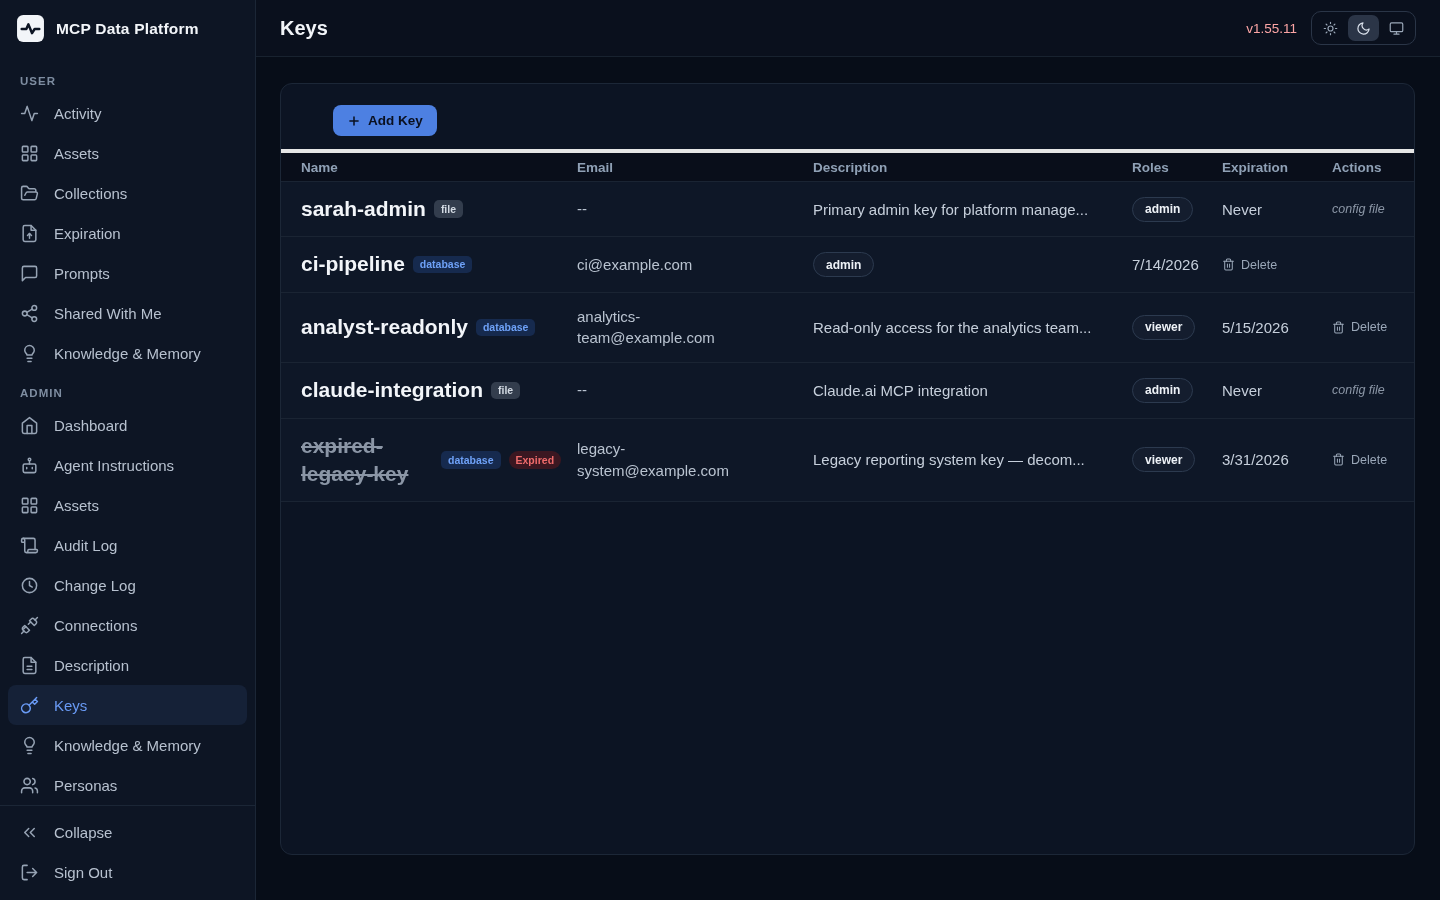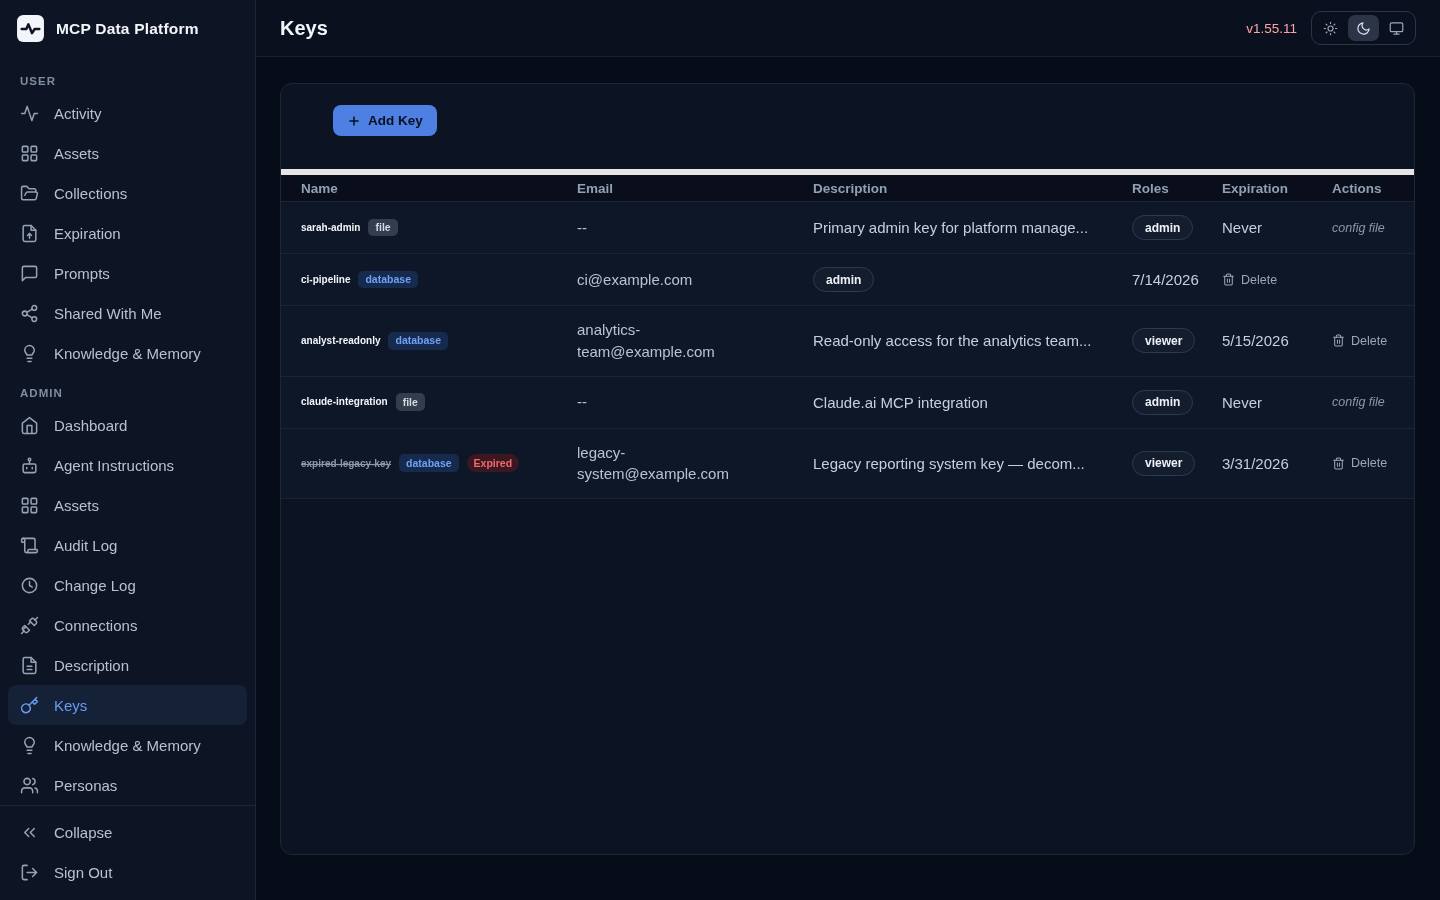--- a/index.html
+++ b/index.html
@@ -47,28 +47,28 @@
   .card-title { font-size:17px; font-weight:700; color:#f2f5f9; }
   .card-subtitle { font-size:14px; color:#8fa0b5; margin-top:4px; }
   .add-key-btn { display:flex; align-items:center; gap:7px; background:#4d80e2; color:#0a1020;
     border:none; border-radius:8px; padding:8px 14px; font-size:13.5px; font-weight:700;
     font-family:inherit; cursor:pointer; margin-top:4px;margin-left:32px; }
   .add-key-btn .icon { width:14px; height:14px; color:#0a1020; }
 
   
   .tgrid { display:grid; grid-template-columns:276px 236px 319px 90px 110px 1fr;
     align-items:center; padding:0 20px; }
-  .thead { background:#090e1a; border-top:6px solid #e5e5e5; border-bottom:1px solid #1a2433;
-    height:33px;margin-top:20px; }
+  .thead { background:#090e1a; border-top:4px solid #e5e5e5; border-bottom:1px solid #1a2433;
+    height:33px; }
   .th { font-size:13.5px; font-weight:700; color:#8fa0b5; }
   .trow { background:#0e1727; border-bottom:1px solid #1a2433; padding-top:13px; padding-bottom:13px; }
   .trow:last-child { border-bottom:1px solid #1a2433; }
 
   .name-cell { display:flex; align-items:center; flex-wrap:wrap; gap:8px; padding-right:14px; }
-  .key-name { font-size:10px; font-weight:700; color:#f2f5f9; line-height:1.35; }
+  .key-name { font-size:21px; font-weight:700; color:#f2f5f9; line-height:1.35; }
   .key-name.expired { color:#8b96a6; text-decoration:line-through; max-width:132px; }
   .badge { font-size:10.5px; font-weight:600; padding:2.5px 7px; border-radius:5px; line-height:1.2; }
   .badge.file { background:#333d4d; color:#d3dae3; }
   .badge.database { background:#162a4e; color:#6ea1f7; }
   .badge.expired { background:#3b1721; color:#ef6b6b; border-radius:9px; }
   .email { font-size:15px; color:#b9c3d0; max-width:160px; overflow-wrap:break-word;
     line-height:1.45; display:inline-block; }
   .desc { font-size:15px; color:#c6cfdb; white-space:nowrap; overflow:hidden; padding-right:16px; }
   .role-pill { display:inline-block; font-size:12px; font-weight:700; color:#eef2f7;
     background:#141d2e; border:1px solid #2c3a4f; border-radius:999px; padding:4.5px 12px; }

